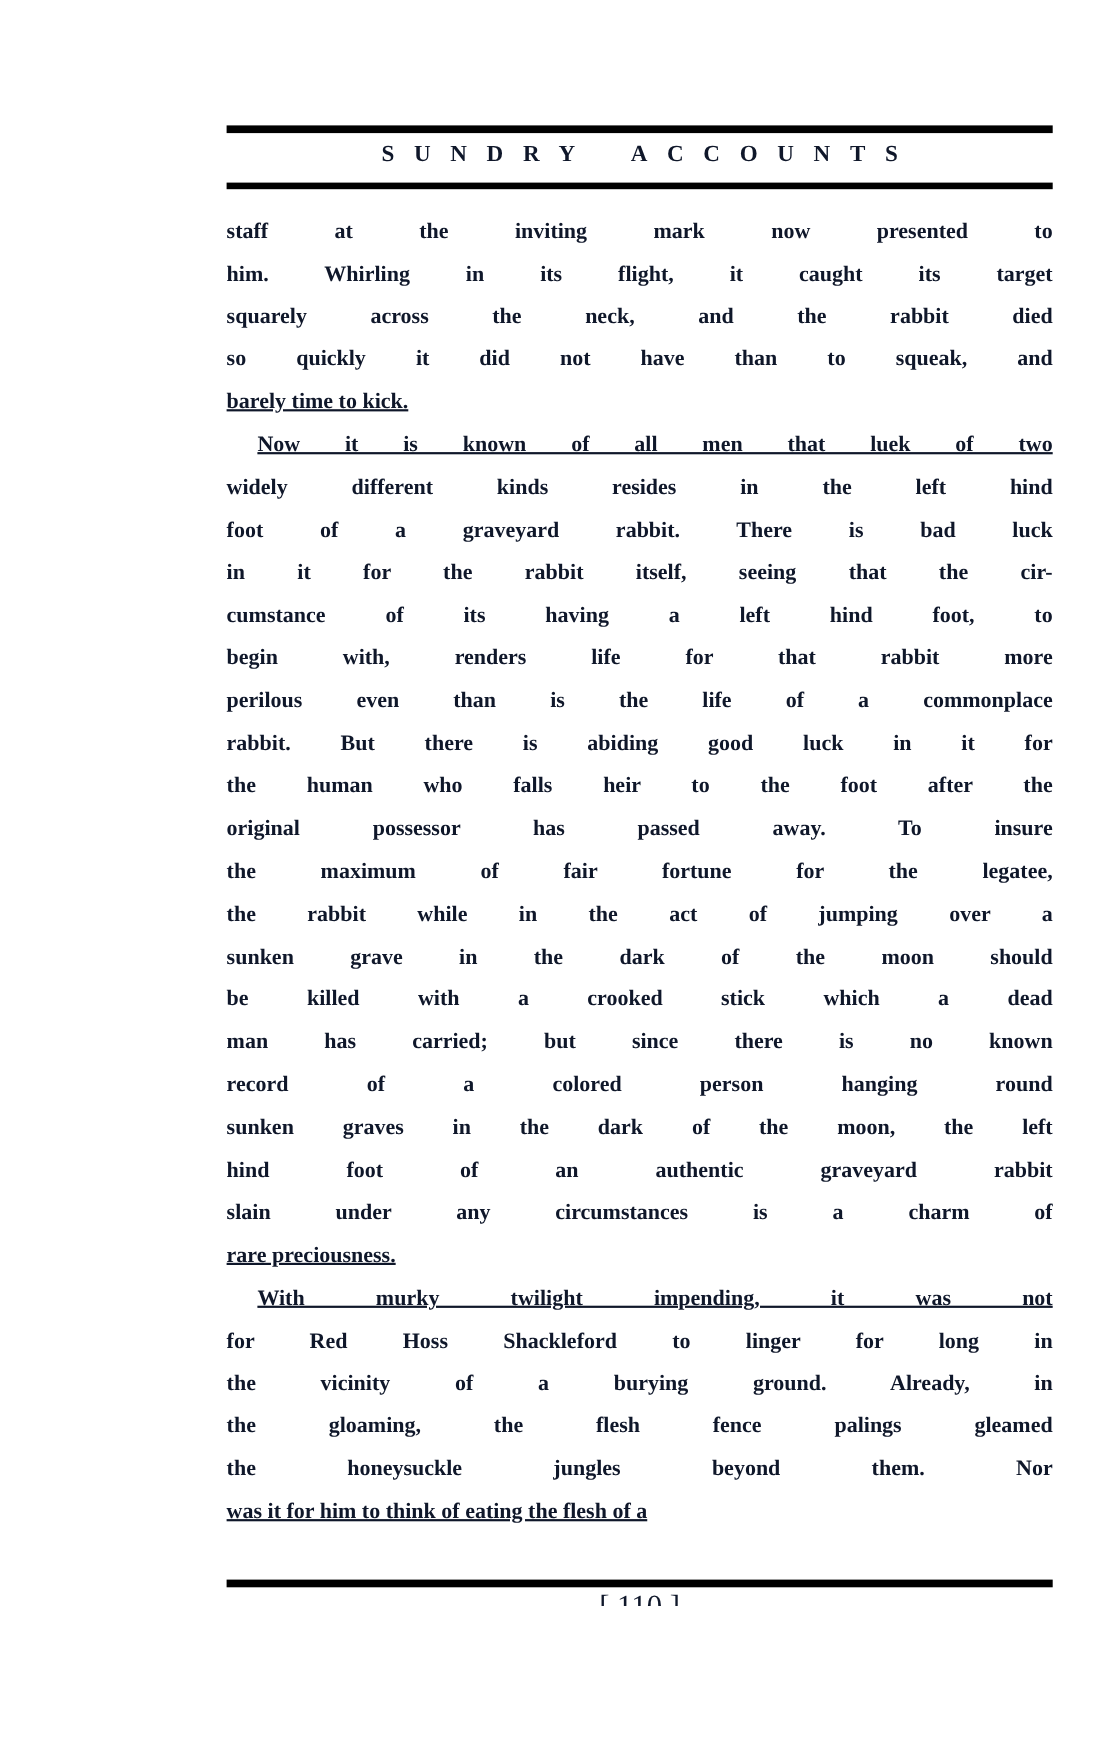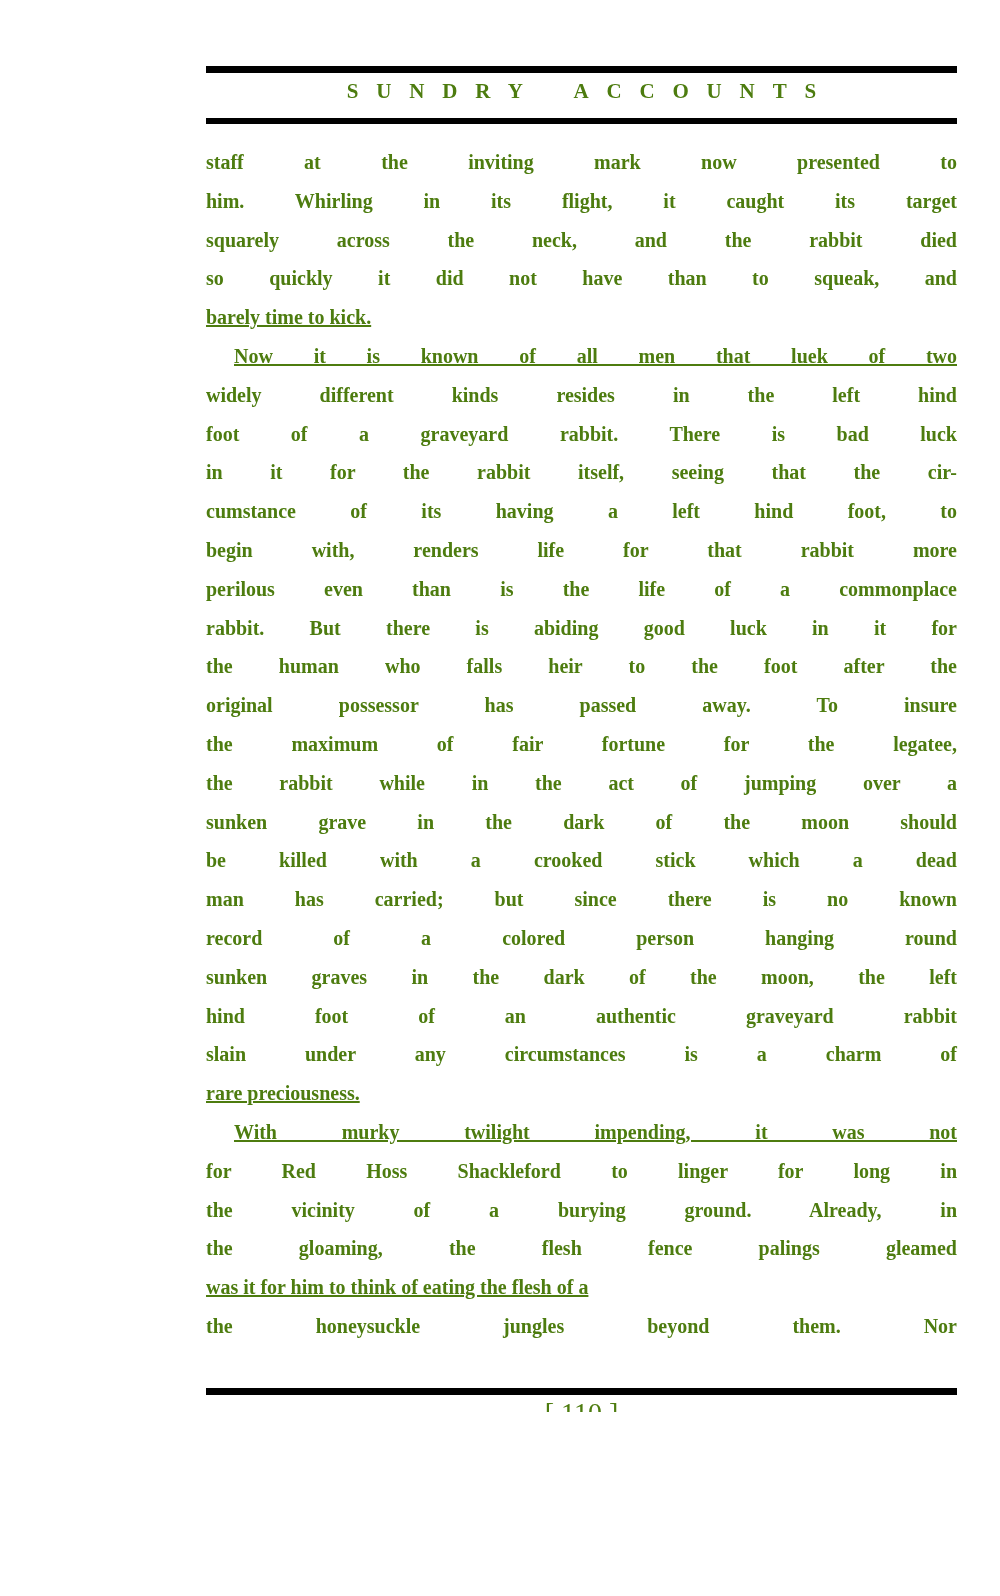--- a/index.html
+++ b/index.html
@@ -5,23 +5,24 @@
   html, body {
     margin: 0;
     padding: 0;
     background: #ffffff;
   }
   .page {
     position: relative;
     width: 1000px;
     height: 1412px;
     background: #ffffff;
-    color: #4d7c0f;
+    color: #0f172a;
     font-family: "Liberation Serif", serif;
     overflow: hidden;
+    margin-top: 48px;
   }
   .rule {
     position: absolute;
     left: 206px;
     width: 751px;
     background: #000000;
   }
   .rule-top { top: 66px; height: 7px; }
   .rule-under-head { top: 118px; height: 6px; }
   .rule-footer { top: 1388px; height: 7px; }
@@ -100,19 +101,19 @@
       <div class="line">man has carried; but since there is no known</div>
       <div class="line">record of a colored person hanging round</div>
       <div class="line">sunken graves in the dark of the moon, the left</div>
       <div class="line">hind foot of an authentic graveyard rabbit</div>
       <div class="line">slain under any circumstances is a charm of</div>
       <div class="line lastline">rare preciousness.</div>
       <div class="line indent">With murky twilight impending, it was not</div>
       <div class="line">for Red Hoss Shackleford to linger for long in</div>
       <div class="line">the vicinity of a burying ground. Already, in</div>
       <div class="line">the gloaming, the flesh fence palings gleamed</div>
+      <div class="line">the honeysuckle jungles beyond them. Nor</div>
       <div class="line lastline">was it for him to think of eating the flesh of a</div>
-      <div class="line">the honeysuckle jungles beyond them. Nor</div>
     </main>
 
   <div class="rule rule-footer"></div>
   <div class="page-number">[ 110 ]</div>
 </div>
 
 </body></html>

